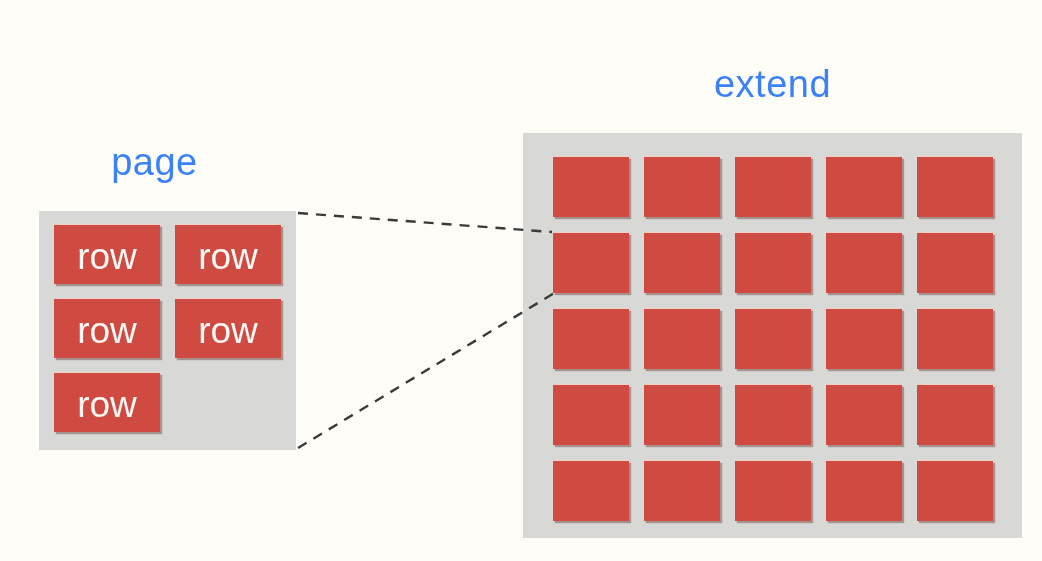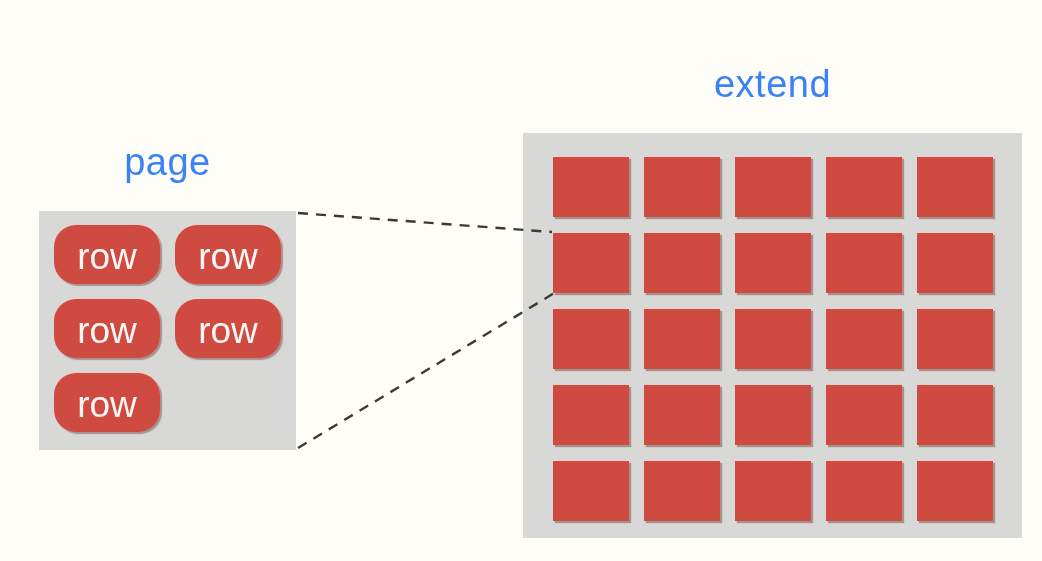--- a/index.html
+++ b/index.html
@@ -26,21 +26,21 @@
     position: absolute;
     color: #3b82f6;
     font-size: 38px;
     line-height: 44px;
     text-align: center;
     letter-spacing: 0.5px;
     z-index: 2;
     white-space: nowrap;
   }
   .page-label {
-    left: 39px;
+    left: 26px;
     top: 140px;
     width: 257px;
   }
   .extend-label {
     left: 523px;
     top: 62px;
     width: 499px;
   }
   .page-panel {
     left: 39px;
@@ -69,21 +69,20 @@
     box-shadow: 0 -1px 0 rgba(246, 208, 200, 0.85), 2px 2px 1px rgba(95, 40, 33, 0.4);
     display: flex;
     align-items: center;
     justify-content: center;
   }
   .page-cell {
     color: #fcf8f5;
     font-size: 37px;
     line-height: 1;
     padding-top: 3px;
-    border-radius: 22px;
   }
   .connectors {
     position: absolute;
     left: 0;
     top: 0;
     width: 1042px;
     height: 561px;
     z-index: 3;
     pointer-events: none;
   }

